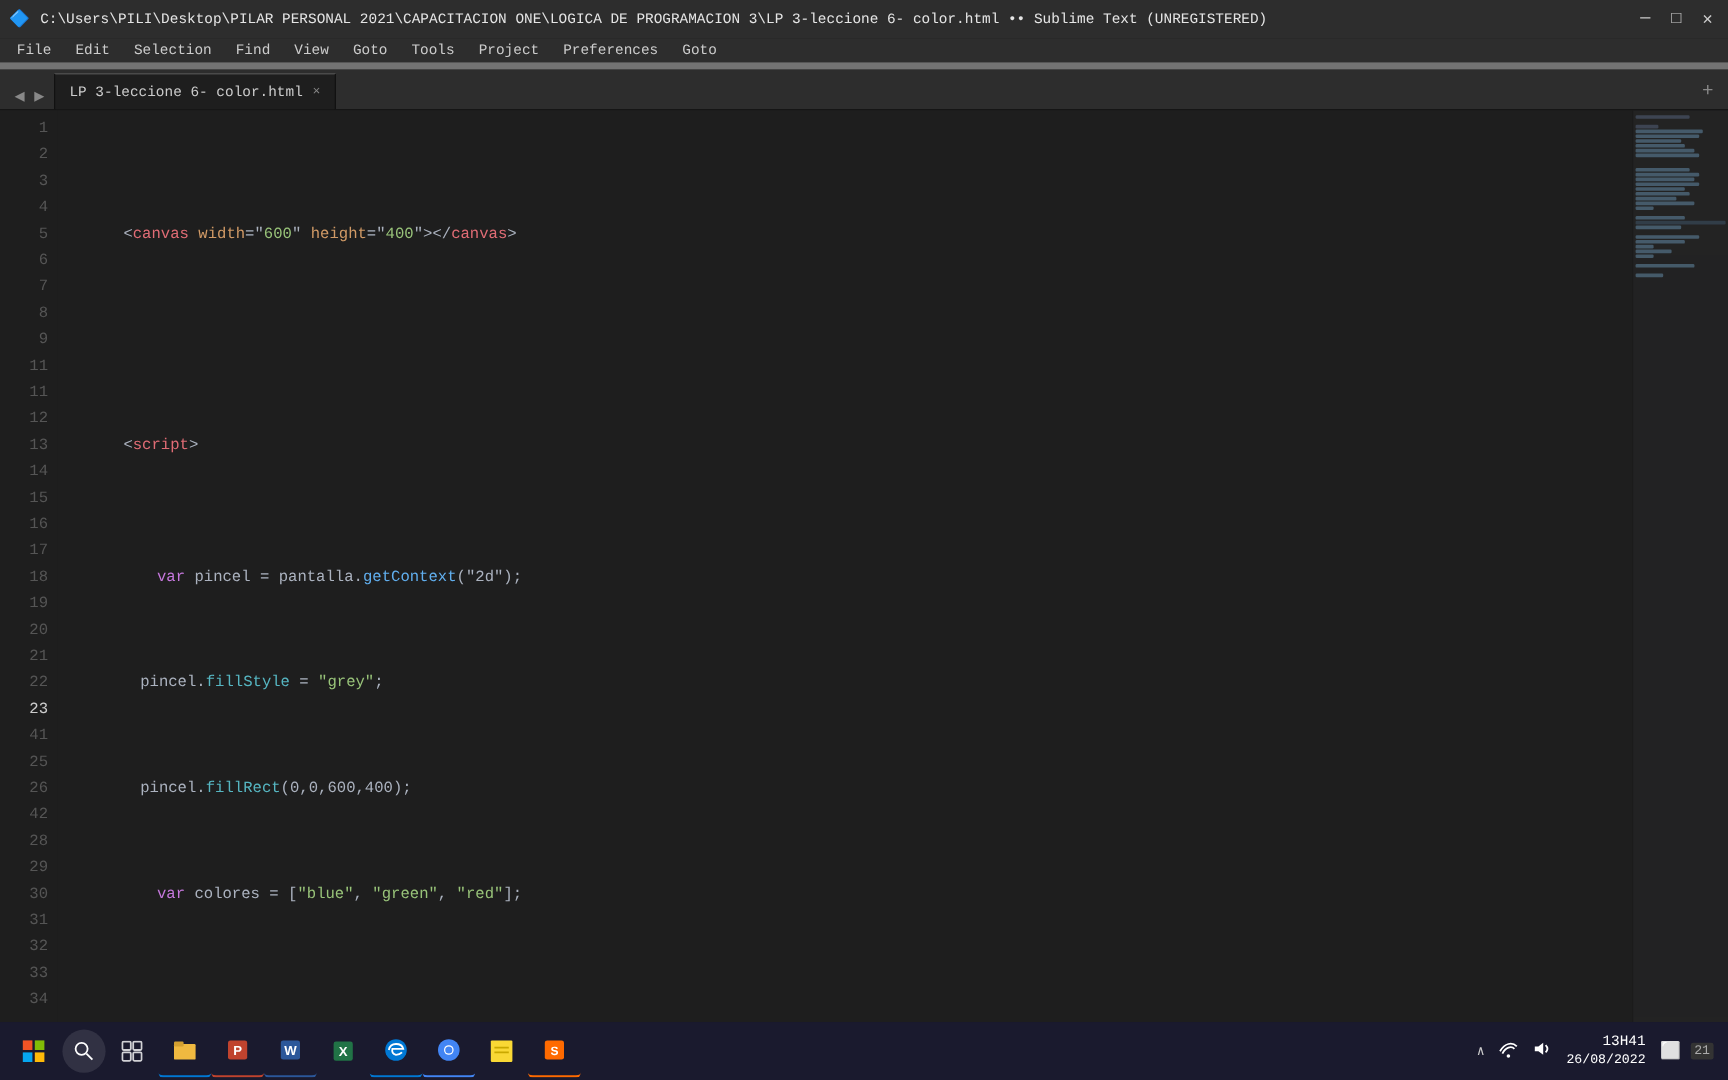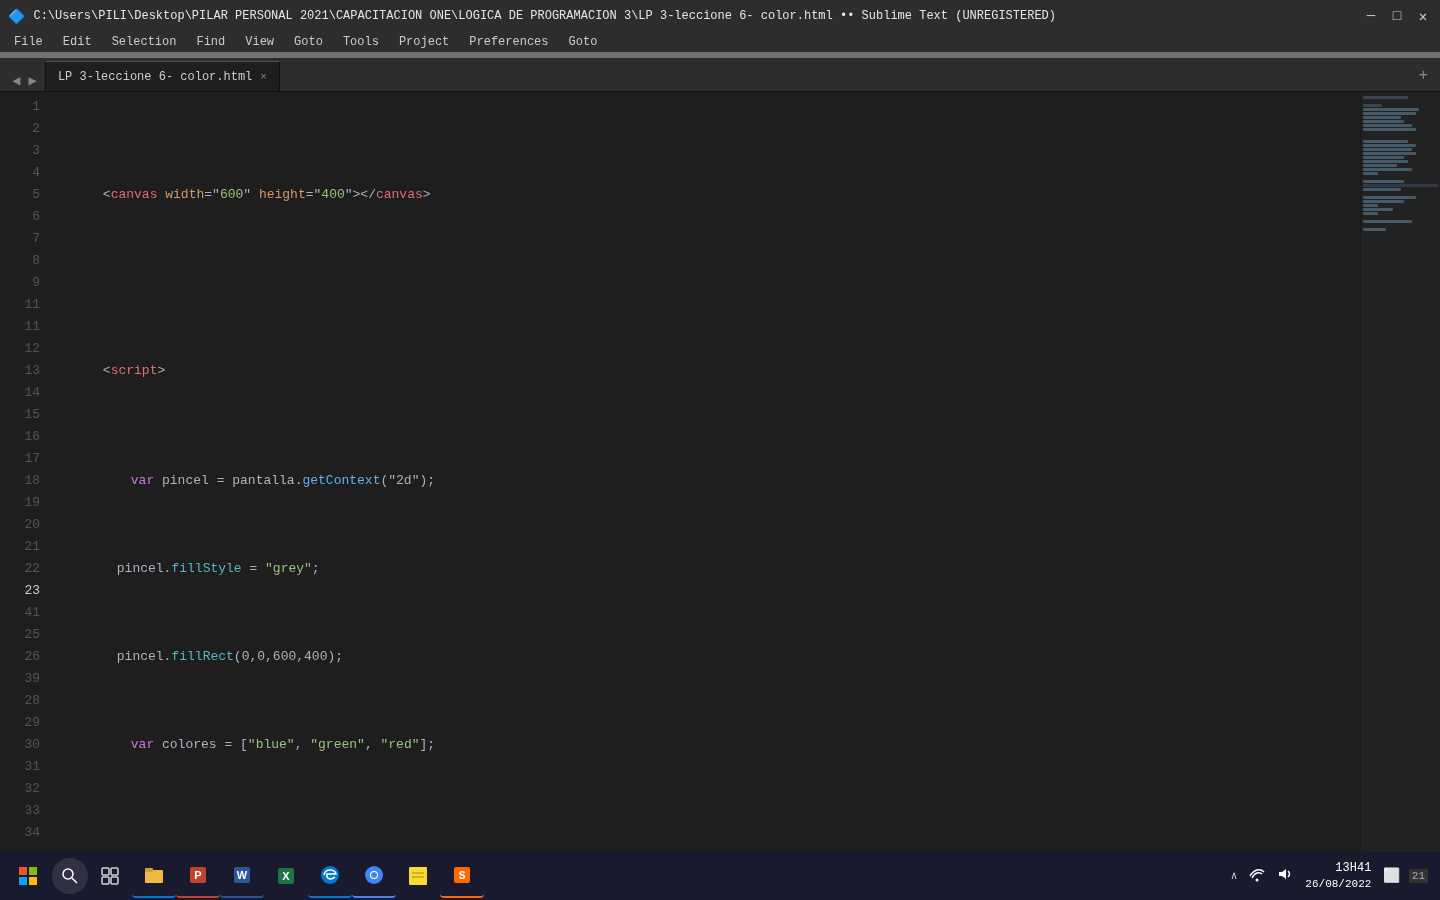--- a/index.html
+++ b/index.html
@@ -283,21 +283,21 @@
     <div style="height:22px;">17</div>
     <div style="height:22px;">18</div>
     <div style="height:22px;">19</div>
     <div style="height:22px;">20</div>
     <div style="height:22px;">21</div>
     <div style="height:22px;">22</div>
     <div style="height:22px;" class="line-number-active">23</div>
     <div style="height:22px;">41</div>
     <div style="height:22px;">25</div>
     <div style="height:22px;">26</div>
-    <div style="height:22px;">39</div>
+    <div style="height:22px;">42</div>
     <div style="height:22px;">28</div>
     <div style="height:22px;">29</div>
     <div style="height:22px;">30</div>
     <div style="height:22px;">31</div>
     <div style="height:22px;">32</div>
     <div style="height:22px;">33</div>
     <div style="height:22px;">34</div>
   </div>
 
   <div id="code-area">

